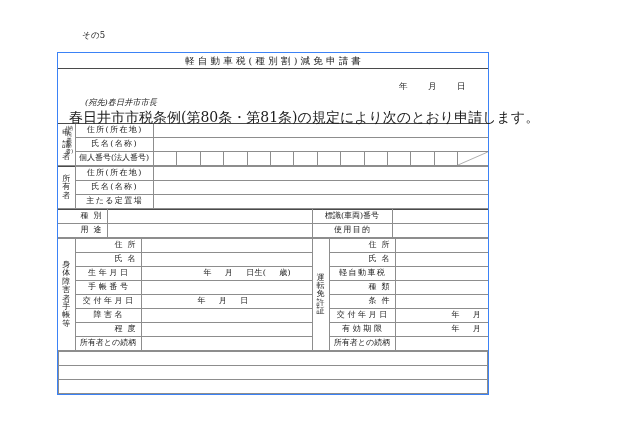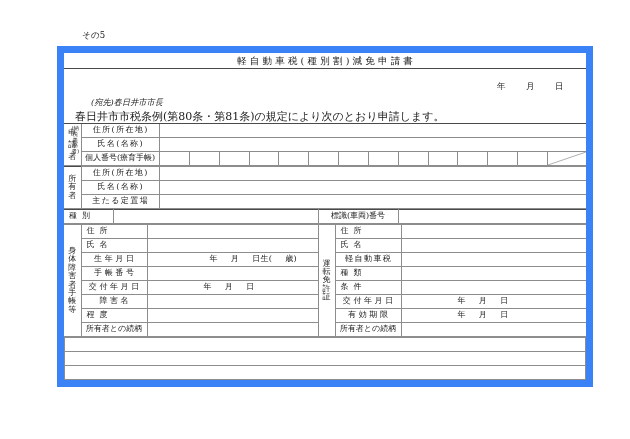--- a/index.html
+++ b/index.html
@@ -29,23 +29,23 @@
     top: 30px;
     font-size: 8.5px;
     letter-spacing: 0.2px;
     white-space: nowrap;
     margin-left: 25px;
   }
 
   .form-frame {
     position: absolute;
     left: 57px;
-    top: 46px;
-    width: 536px;
-    border: 7px solid #3b82f6;
+    top: 52px;
+    width: 432px;
+    border: 1px solid #3b82f6;
     box-sizing: border-box;
   }
 
   
   table.grid {
     border-collapse: collapse;
     table-layout: fixed;
     width: 100%;
     font-size: 8px;
   }
@@ -100,21 +100,21 @@
     left: 27px;
     top: 28px;
     font-size: 8.2px;
     white-space: nowrap;
     font-style: italic;
   }
   .statement {
     position: absolute;
     left: 11px;
     top: 40px;
-    font-size: 11px;
+    font-size: 14px;
     white-space: nowrap;
   }
 
   
   .lbl {
     text-align: center;
     font-size: 8px;
     white-space: nowrap;
   }
   .lbl-sp {
@@ -125,21 +125,21 @@
     white-space: nowrap;
   }
   .lbl-sp2 {
     text-align: center;
     font-size: 8px;
     letter-spacing: 1.4px;
     text-indent: 1.4px;
     white-space: nowrap;
   }
   .lbl-wide {
-    text-align: left;
+    text-align: right;
     font-size: 8px;
     letter-spacing: 5px;
     text-indent: 5px;
     white-space: nowrap;
   }
 
   
   .vert {
     text-align: center;
     font-size: 8px;
@@ -258,21 +258,21 @@
           <span class="applicant-stack">申請者</span>
         </td>
         <td class="lbl-sp2 noT">住所(所在地)</td>
         <td class="noT noR"></td>
       </tr>
       <tr>
         <td class="lbl-sp2">氏名(名称)</td>
         <td class="noR"></td>
       </tr>
       <tr>
-        <td class="lbl">個人番号(療育手帳)</td>
+        <td class="lbl">個人番号(法人番号)</td>
         <td class="noR" style="padding:0">
           <table class="grid" style="width:100%;border-collapse:collapse">
             <colgroup>
               <col style="width:7.0%">
                   <col style="width:7.0%">
                   <col style="width:7.0%">
               <col style="width:7.0%">
                   <col style="width:7.0%">
                   <col style="width:7.0%">
               <col style="width:7.0%">
@@ -344,20 +344,26 @@
         <col style="width:80px">
         <col>
       </colgroup>
       <tbody>
           <tr class="sec-top">
         <td class="lbl-wide noL" style="border-top:1px solid #4a4a4a">種別</td>
         <td style="border-top:1px solid #4a4a4a"></td>
         <td class="lbl" style="border-top:1px solid #4a4a4a">標識(車両)番号</td>
         <td class="noR" style="border-top:1px solid #4a4a4a"></td>
       </tr>
+      <tr>
+        <td class="lbl-wide noL">用途</td>
+        <td></td>
+        <td class="lbl-sp2">使用目的</td>
+        <td class="noR"></td>
+      </tr>
     </tbody>
       </table>
 
 
     <table class="grid">
       <colgroup>
         <col style="width:17px">
         <col style="width:66px">
         <col style="width:171px">
         <col style="width:17px">

